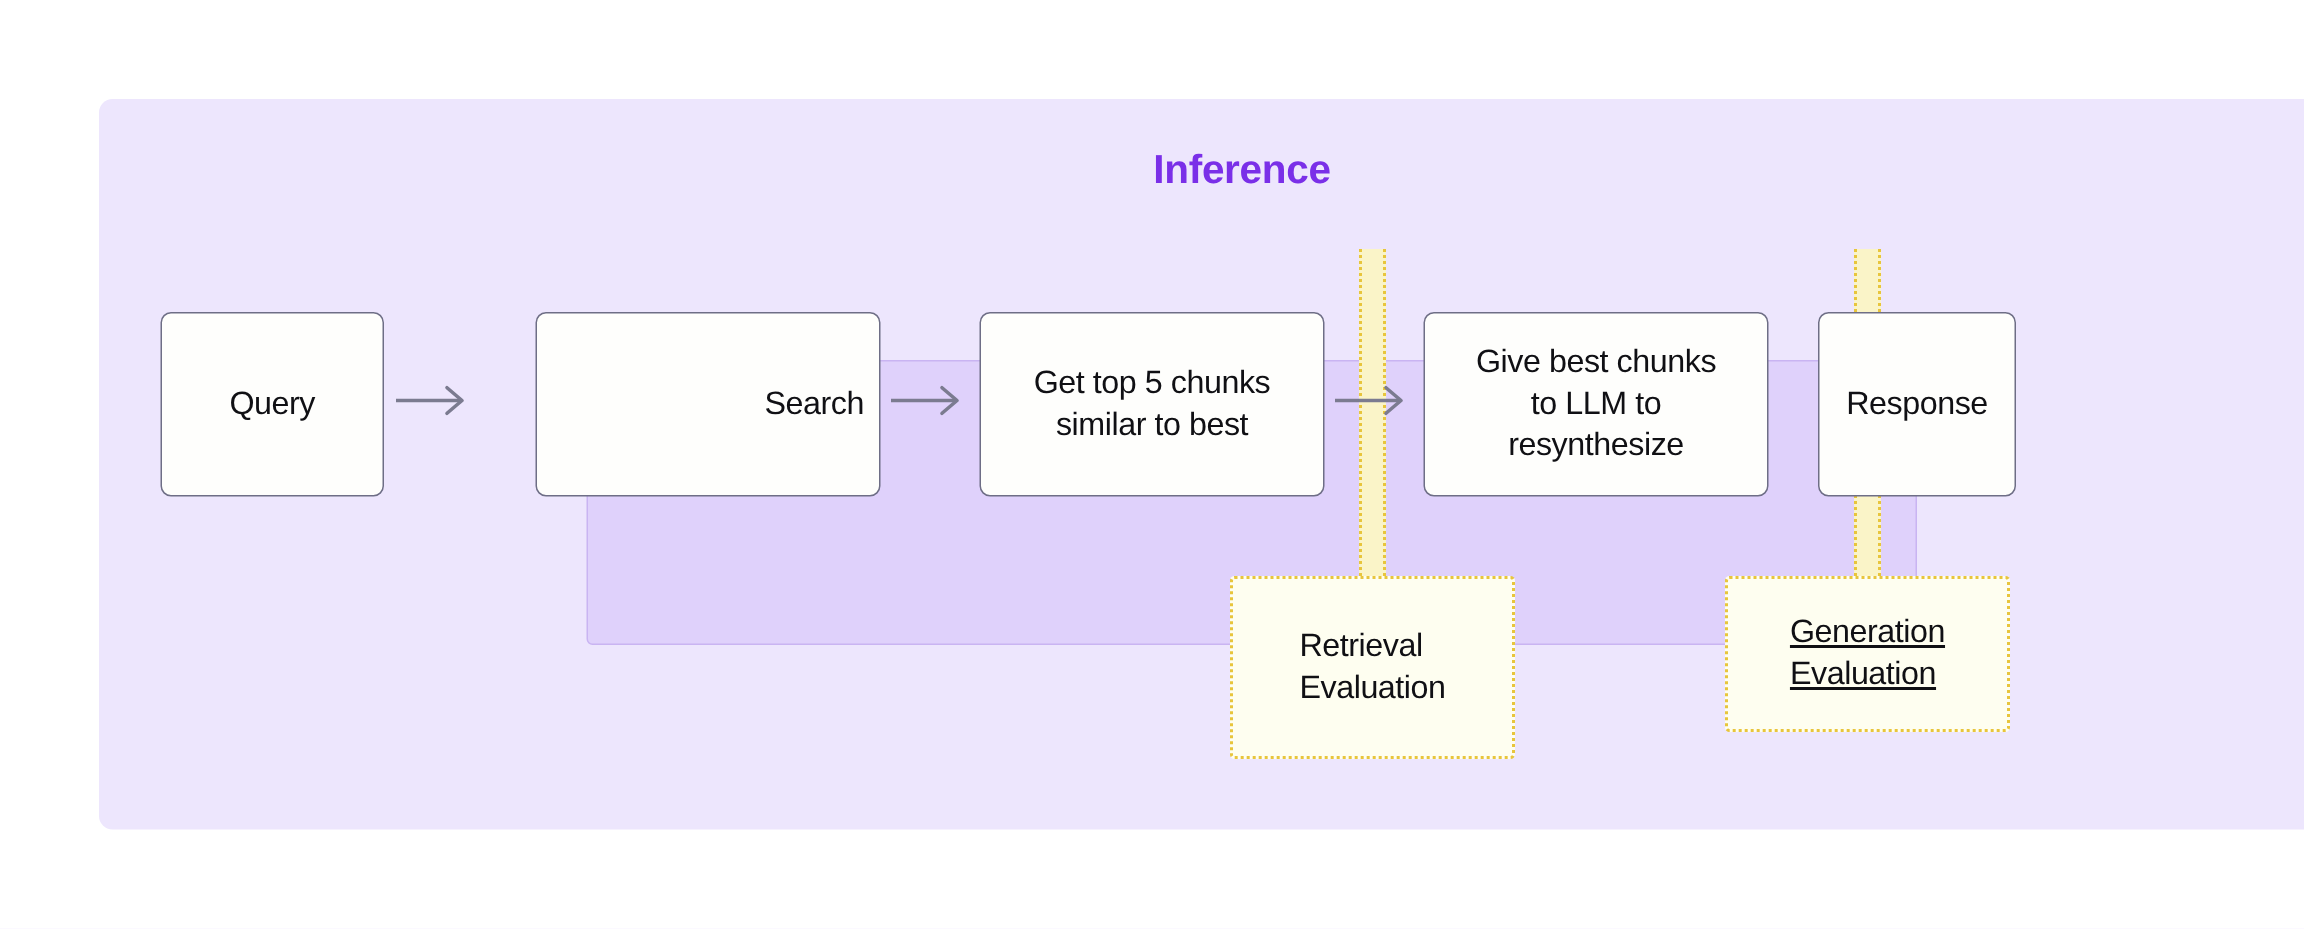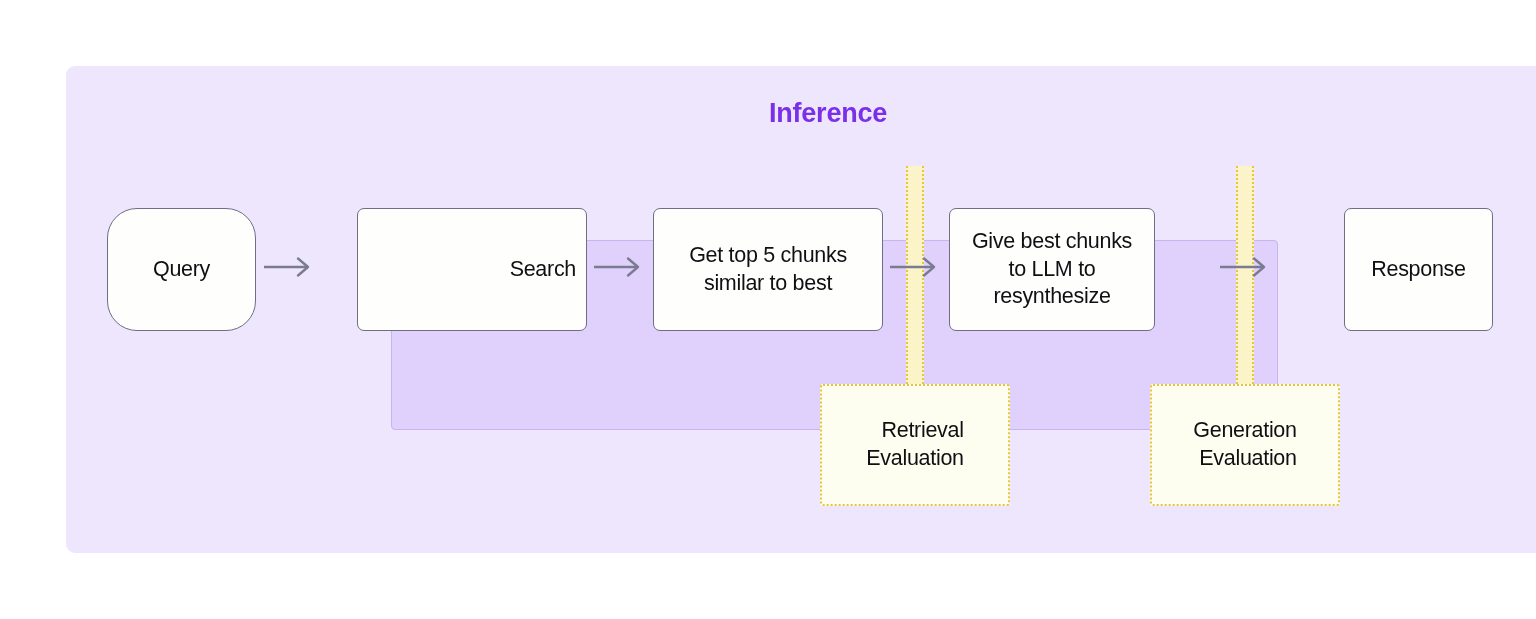--- a/index.html
+++ b/index.html
@@ -78,45 +78,45 @@
     align-items: center;
     justify-content: center;
     text-align: center;
     color: #101014;
     font-size: 21.5px;
     line-height: 1.3;
     letter-spacing: -0.3px;
     z-index: 5;
     padding: 4px 10px;
   }
-  #node-query      { left: 107px;  top: 208px; width: 149px; height: 123px; border-radius: 30px; }
+  #node-query      { left: 107px;  top: 208px; width: 149px; height: 123px; }
   #node-search     { left: 357px;  top: 208px; width: 230px; height: 123px; justify-content: flex-end; }
   #node-topk       { left: 653px;  top: 208px; width: 230px; height: 123px; }
-  #node-llm        { left: 949px;  top: 208px; width: 206px; height: 123px; }
-  #node-response   { left: 1344px; top: 208px; width: 149px; height: 123px; }
+  #node-llm        { left: 949px;  top: 208px; width: 230px; height: 123px; }
+  #node-response   { left: 1212px; top: 208px; width: 132px; height: 123px; }
 
   
   .eval-box {
     position: absolute;
     background: #FEFEF0;
     border: 2px dotted #E8C53C;
     border-radius: 3px;
     box-sizing: border-box;
     display: flex;
     align-items: center;
     justify-content: center;
-    text-align: right;
+    text-align: left;
     color: #101014;
     font-size: 21.5px;
     line-height: 1.28;
     letter-spacing: -0.3px;
     z-index: 6;
   }
   #eval-retrieval  { left: 820px;  top: 384px; width: 190px; height: 122px; }
-  #eval-generation { left: 1150px; top: 384px; width: 190px; height: 122px; }
+  #eval-generation { left: 1150px; top: 384px; width: 190px; height: 104px; text-decoration: underline; }
 
   
   .arrow {
     position: absolute;
     z-index: 4;
     pointer-events: none;
   }
   .arrow svg { display: block; }
 
   #arrow-1 { left: 263px;  top: 255px; }

